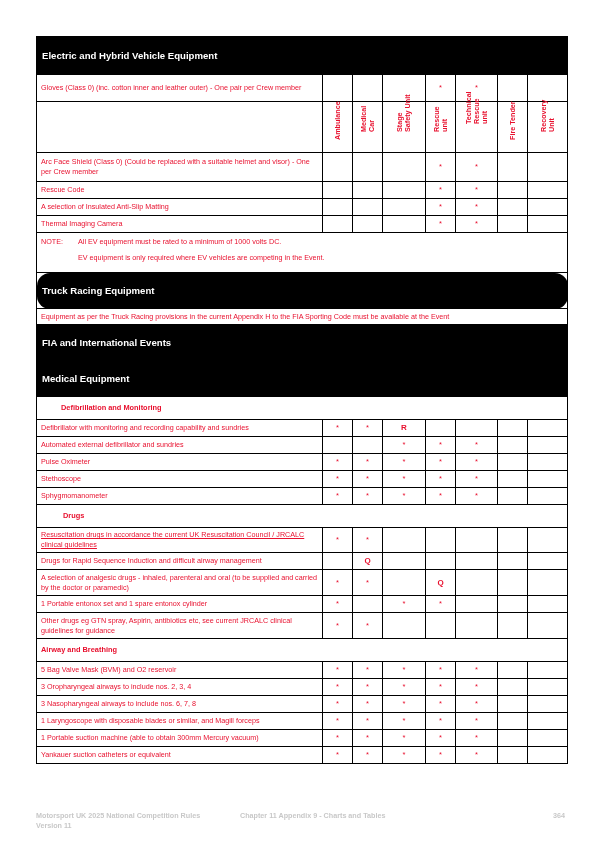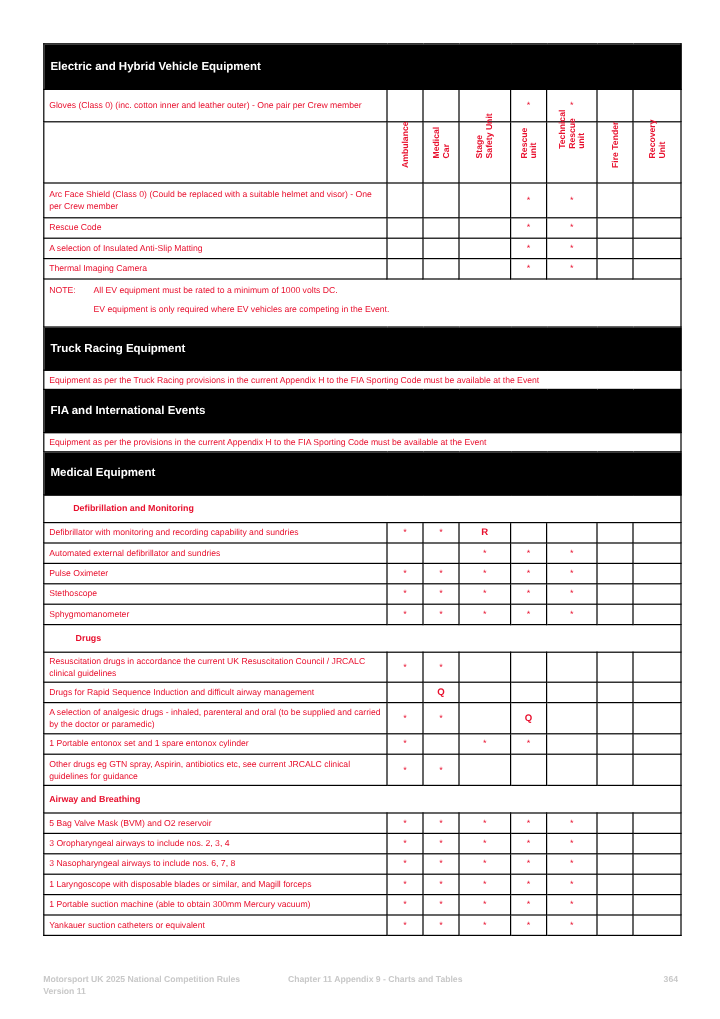--- a/index.html
+++ b/index.html
@@ -125,31 +125,28 @@
             <div class="note-row">
               <div class="note-label">NOTE:</div>
               <div class="note-lines">
                 <div>All EV equipment must be rated to a minimum of 1000 volts DC.</div>
                 <div>EV equipment is only required where EV vehicles are competing in the Event.</div>
               </div>
             </div>
           </td>
         </tr>
         <tr class="sec">
-          <td colspan="8" style="height: 35px;">Truck Racing Equipment</td>
+          <td colspan="8" style="height: 35px; border-radius: 13px;">Truck Racing Equipment</td>
         </tr>
         <tr>
           <td colspan="8" style="height: 15px;">Equipment as per the Truck Racing provisions in the current Appendix H to the FIA Sporting Code must be available at the Event</td>
         </tr>
         <tr class="sec">
           <td colspan="8" style="height: 35px; margin-top: 23px;">FIA and International Events</td>
         </tr>
-        <tr>
-          <td colspan="8" style="height: 15px;">Equipment as per the provisions in the current Appendix H to the FIA Sporting Code must be available at the Event</td>
-        </tr>
         <tr class="sec">
           <td colspan="8" style="height: 35px;">Medical Equipment</td>
         </tr>
         <tr class="sub">
           <td colspan="8" style="height: 22px; padding-left: 24px;">Defibrillation and Monitoring</td>
         </tr>
         <tr>
           <td style="height: 16px;">Defibrillator with monitoring and recording capability and sundries</td>
           <td class="mark">*</td>
           <td class="mark">*</td>
@@ -196,21 +193,21 @@
           <td class="mark">*</td>
           <td class="mark">*</td>
           <td class="mark">*</td>
           <td class="mark"></td>
           <td class="mark"></td>
         </tr>
         <tr class="sub">
           <td colspan="8" style="height: 22px; padding-left: 26px;">Drugs</td>
         </tr>
         <tr>
-          <td style="height: 24px;">Resuscitation drugs in accordance the current UK Resuscitation Council / JRCALC clinical guidelines</td>
+          <td style="height: 24px; text-decoration: underline;">Resuscitation drugs in accordance the current UK Resuscitation Council / JRCALC clinical guidelines</td>
           <td class="mark">*</td>
           <td class="mark">*</td>
           <td class="mark"></td>
           <td class="mark"></td>
           <td class="mark"></td>
           <td class="mark"></td>
           <td class="mark"></td>
         </tr>
         <tr>
           <td style="height: 16px;">Drugs for Rapid Sequence Induction and difficult airway management</td>

